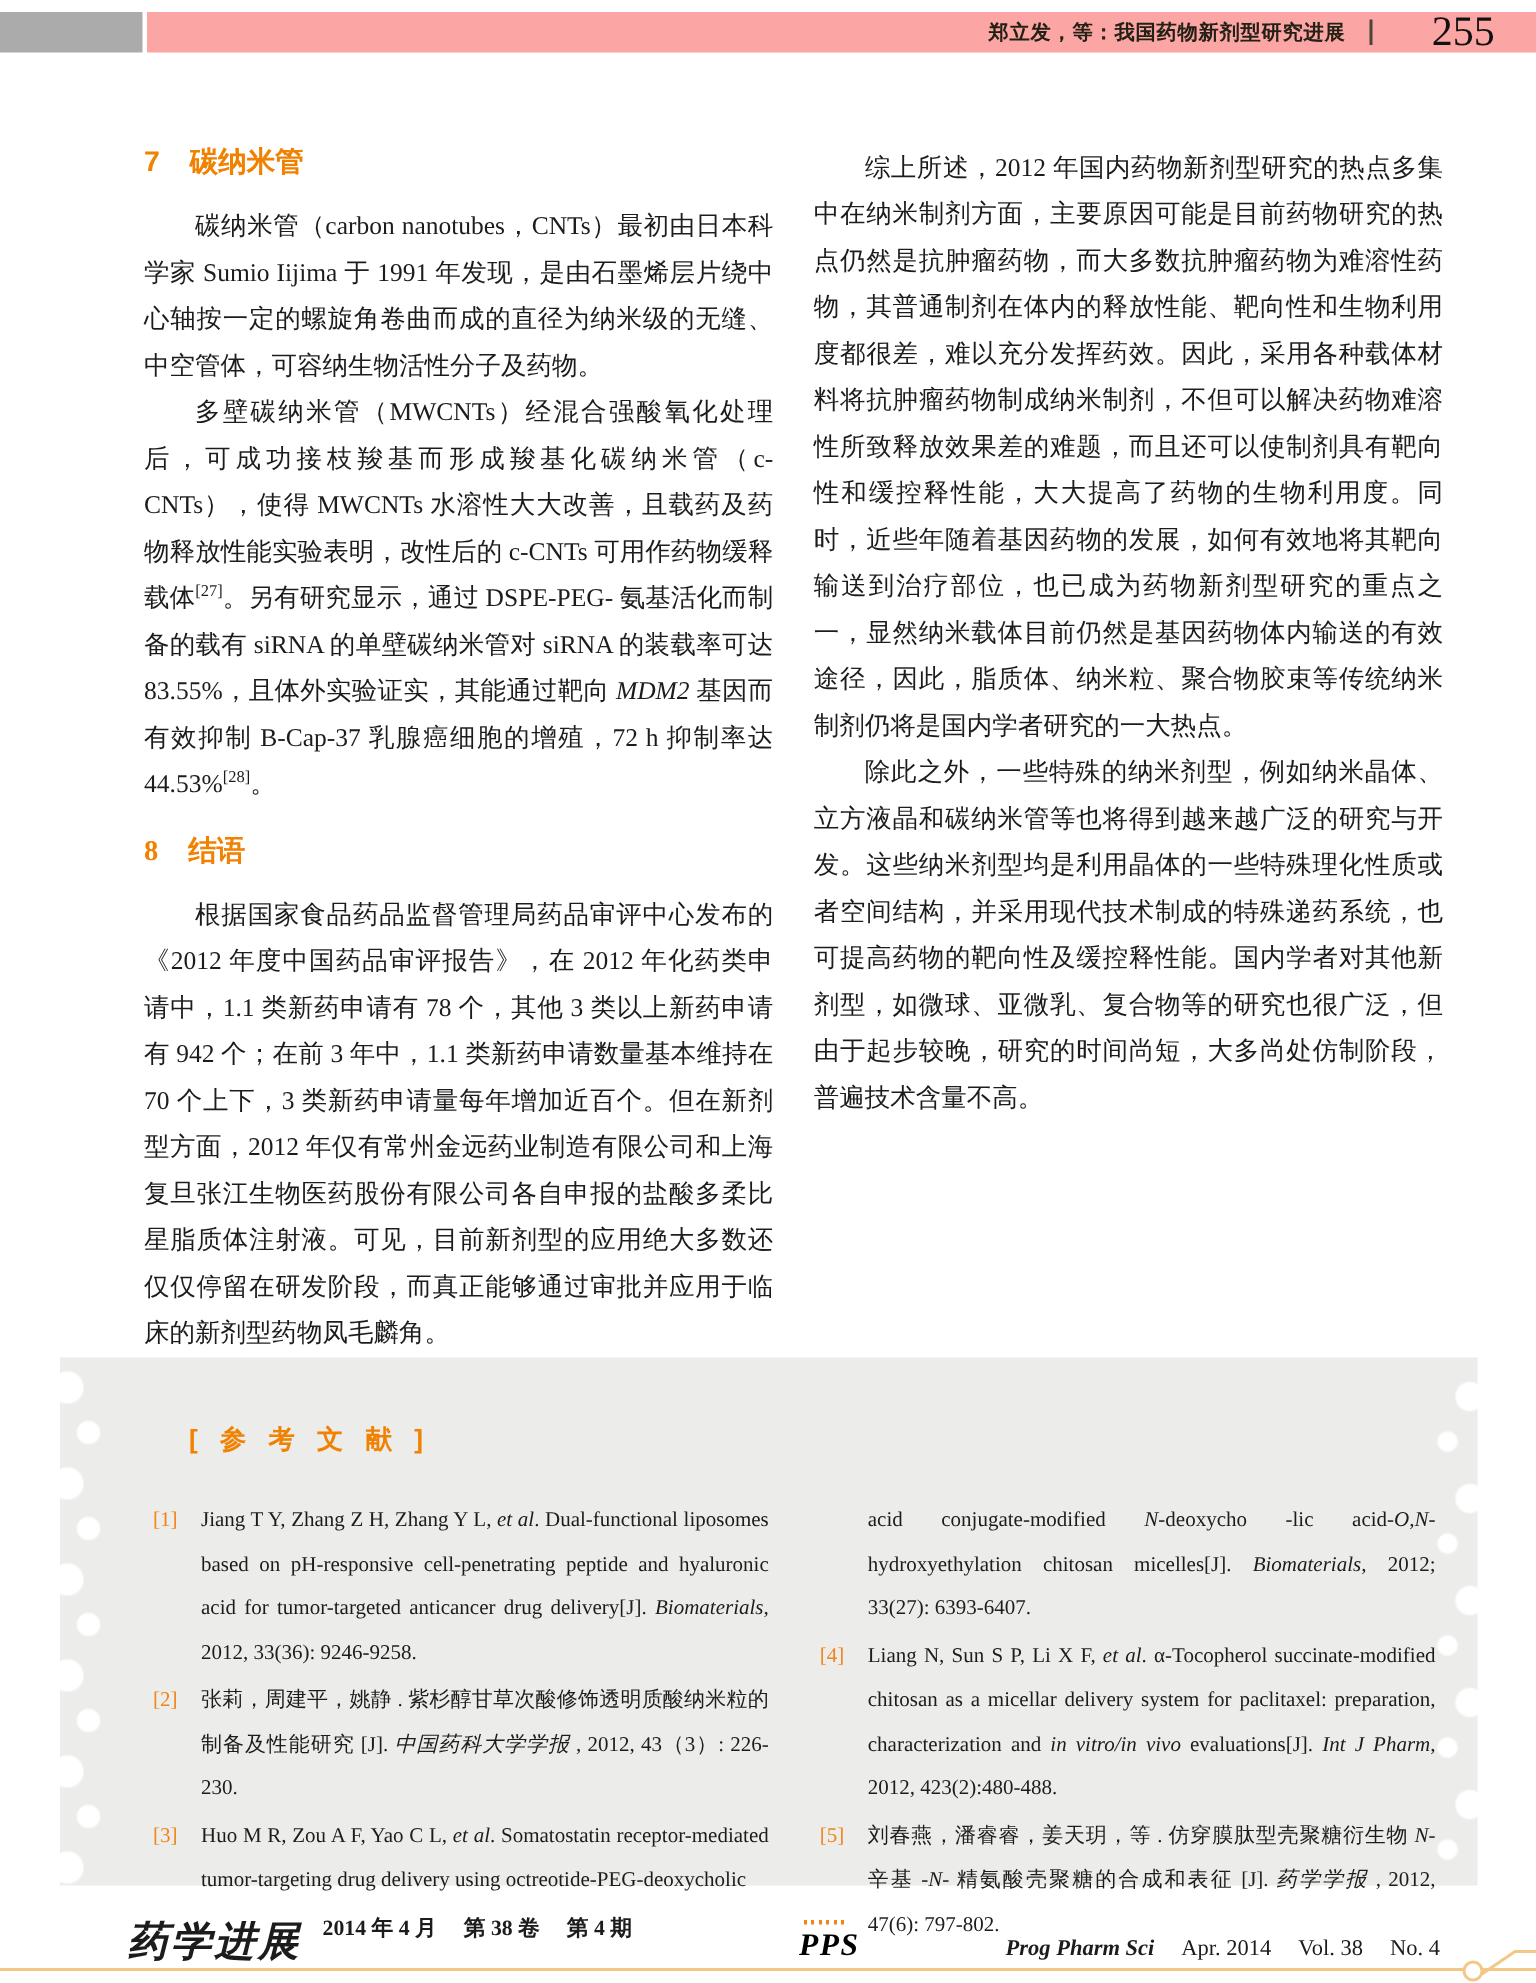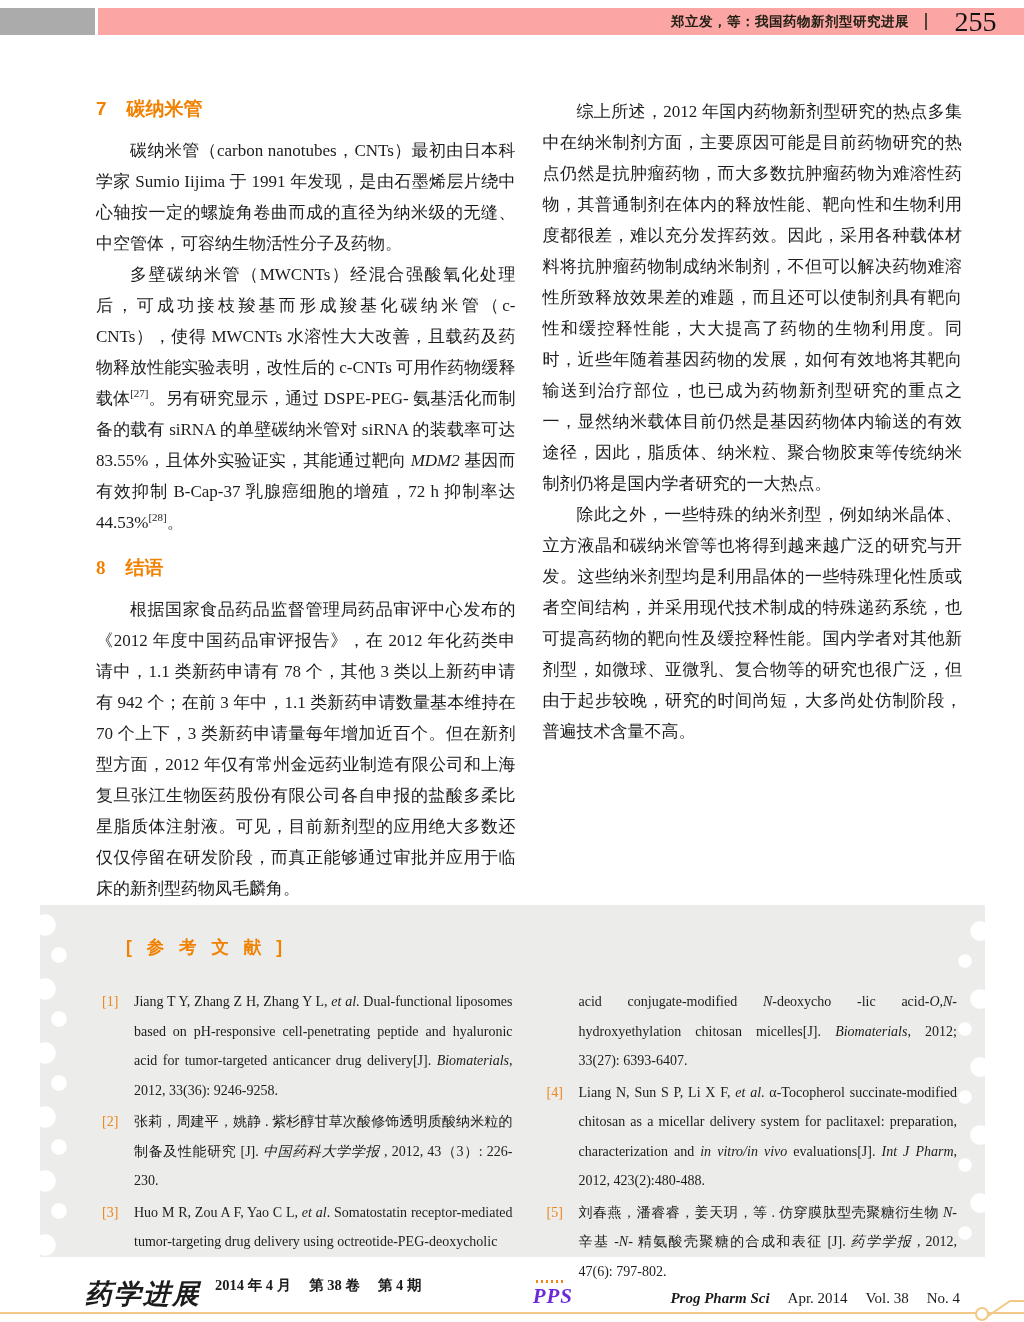--- a/index.html
+++ b/index.html
@@ -10,21 +10,21 @@
   }
   
   .header{position:absolute;top:8px;left:0;right:0;height:27px;}
   .header-block{position:absolute;left:0;top:0;width:95px;height:27px;background:#ABABAB;}
   .header-band{position:absolute;left:98px;right:0;top:0;height:27px;background:#fca5a5;
     display:flex;align-items:center;justify-content:flex-end;}
   .running-title{font-family:"Liberation Sans","DejaVu Sans",sans-serif;
     font-size:13.5px;font-weight:bold;color:#232015;letter-spacing:0.5px;margin-right:16px;}
   .header-divider{width:2px;height:17px;background:#4d4438;}
   .page-number{width:97px;text-align:center;font-size:28px;color:#111;
-    font-family:"Liberation Serif","DejaVu Serif",serif;}
+    font-family:"Liberation Serif","DejaVu Serif",serif;padding-left:12px;}
   
   .columns{position:absolute;top:96px;left:96px;right:62px;display:flex;gap:27px;}
   .col{flex:1;font-size:17px;line-height:31px;text-align:justify;}
   .col p{margin:0;text-indent:2em;}
   sup{font-size:11px;line-height:0;}
   .sec-heading{font-family:"Liberation Sans","DejaVu Sans",sans-serif;
     color:#F18101;font-size:19px;font-weight:bold;line-height:26px;margin:0 0 13px 0;}
   .sec-heading .sec-num{margin-right:20px;}
   .sec-heading.second{margin-top:17px;font-family:Liberation Serif, serif;}
   
@@ -32,38 +32,38 @@
   .refs::before{content:"";position:absolute;left:-8px;top:-4px;bottom:-6px;width:40px;
     background-image:
       radial-gradient(circle 11px at 13px 24px,#fff 10px,rgba(255,255,255,0) 11.5px),
       radial-gradient(circle 8px at 27px 54px,#fff 7px,rgba(255,255,255,0) 8.5px);
     background-size:40px 64px;background-repeat:repeat-y;}
   .refs::after{content:"";position:absolute;right:-8px;top:-4px;bottom:-6px;width:40px;
     background-image:
       radial-gradient(circle 10px at 27px 30px,#fff 9px,rgba(255,255,255,0) 10.5px),
       radial-gradient(circle 7px at 12px 60px,#fff 6px,rgba(255,255,255,0) 7.5px);
     background-size:40px 68px;background-repeat:repeat-y;}
-  .refs-inner{position:relative;padding:30px 28px 0 62px;}
+  .refs-inner{position:relative;padding:42px 28px 0 62px;}
   .refs-heading{font-family:"Liberation Sans","DejaVu Sans",sans-serif;
     color:#F18101;font-size:17.5px;font-weight:bold;letter-spacing:5px;margin-left:24px;}
   .refs-cols{display:flex;gap:34px;margin-top:28px;}
   .refs-col{flex:1;}
   .ref{display:flex;font-size:14px;line-height:29.5px;text-align:justify;margin-bottom:2px;}
   .ref-num{color:#F08519;width:32px;flex:none;}
   .ref-text{flex:1;}
   
   .footer{position:absolute;left:0;right:0;top:1276px;height:46px;}
   .footer-rule{position:absolute;left:0;right:0;top:36px;height:2px;background:#F3C887;}
   .footer-row{position:absolute;left:85px;right:64px;top:0;display:flex;
     align-items:baseline;justify-content:space-between;}
   .footer-cn{display:flex;align-items:flex-start;gap:18px;}
   .journal-cn{font-size:27px;font-weight:bold;font-style:italic;
     font-family:"DejaVu Serif","Liberation Serif",serif;letter-spacing:2px;margin-right:-4px;}
   .issue-cn span{font-size:14.5px;font-weight:bold;margin-right:14px;}
-  .pps{position:relative;color:#6d28d9;font-style:italic;font-weight:bold;
+  .pps{position:relative;color:#000000;font-style:italic;font-weight:bold;
     font-size:21px;letter-spacing:1px;font-family:"Liberation Serif","DejaVu Serif",serif;}
   .pps::before{content:"";position:absolute;left:3px;top:-4px;width:28px;height:3px;
     background:repeating-linear-gradient(90deg,#F08519 0 2px,rgba(0,0,0,0) 2px 5px);}
   .footer-en{display:flex;align-items:center;gap:18px;font-size:15px;}
   .journal-en{font-style:italic;font-weight:bold;}
   .footer-deco{position:absolute;right:0;top:16px;}
 </style>
 </head>
 <body>
 

